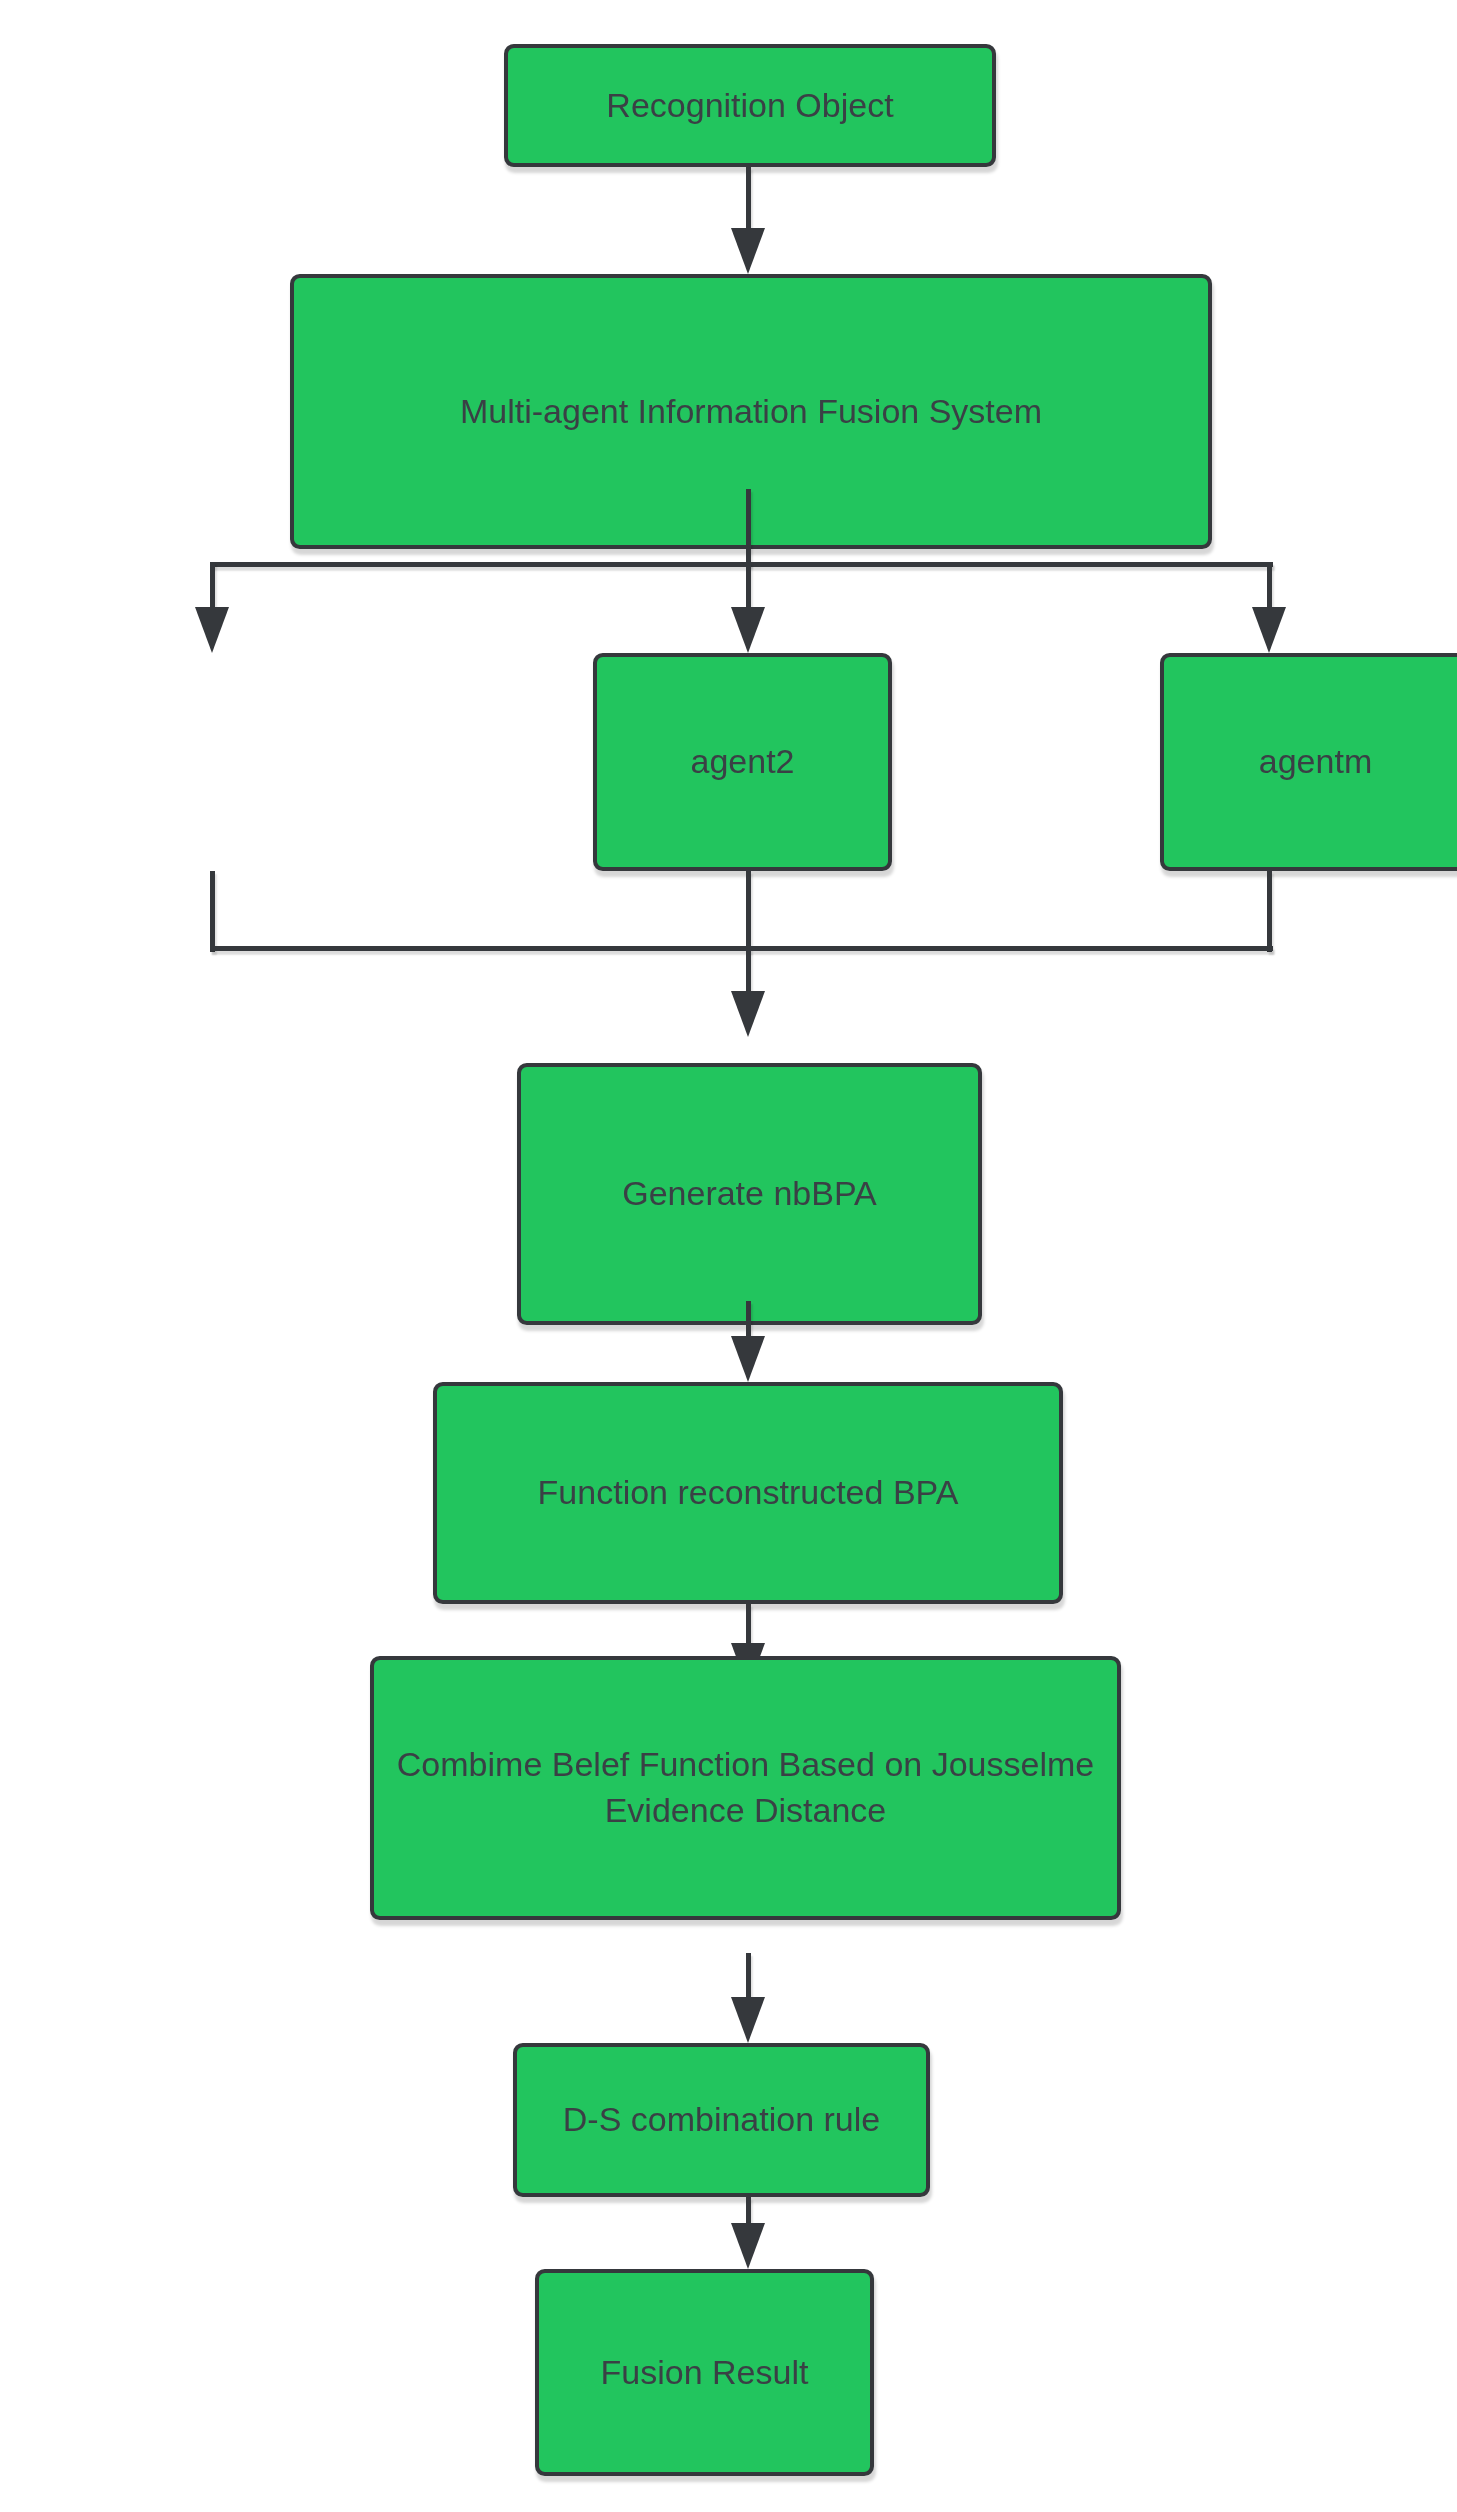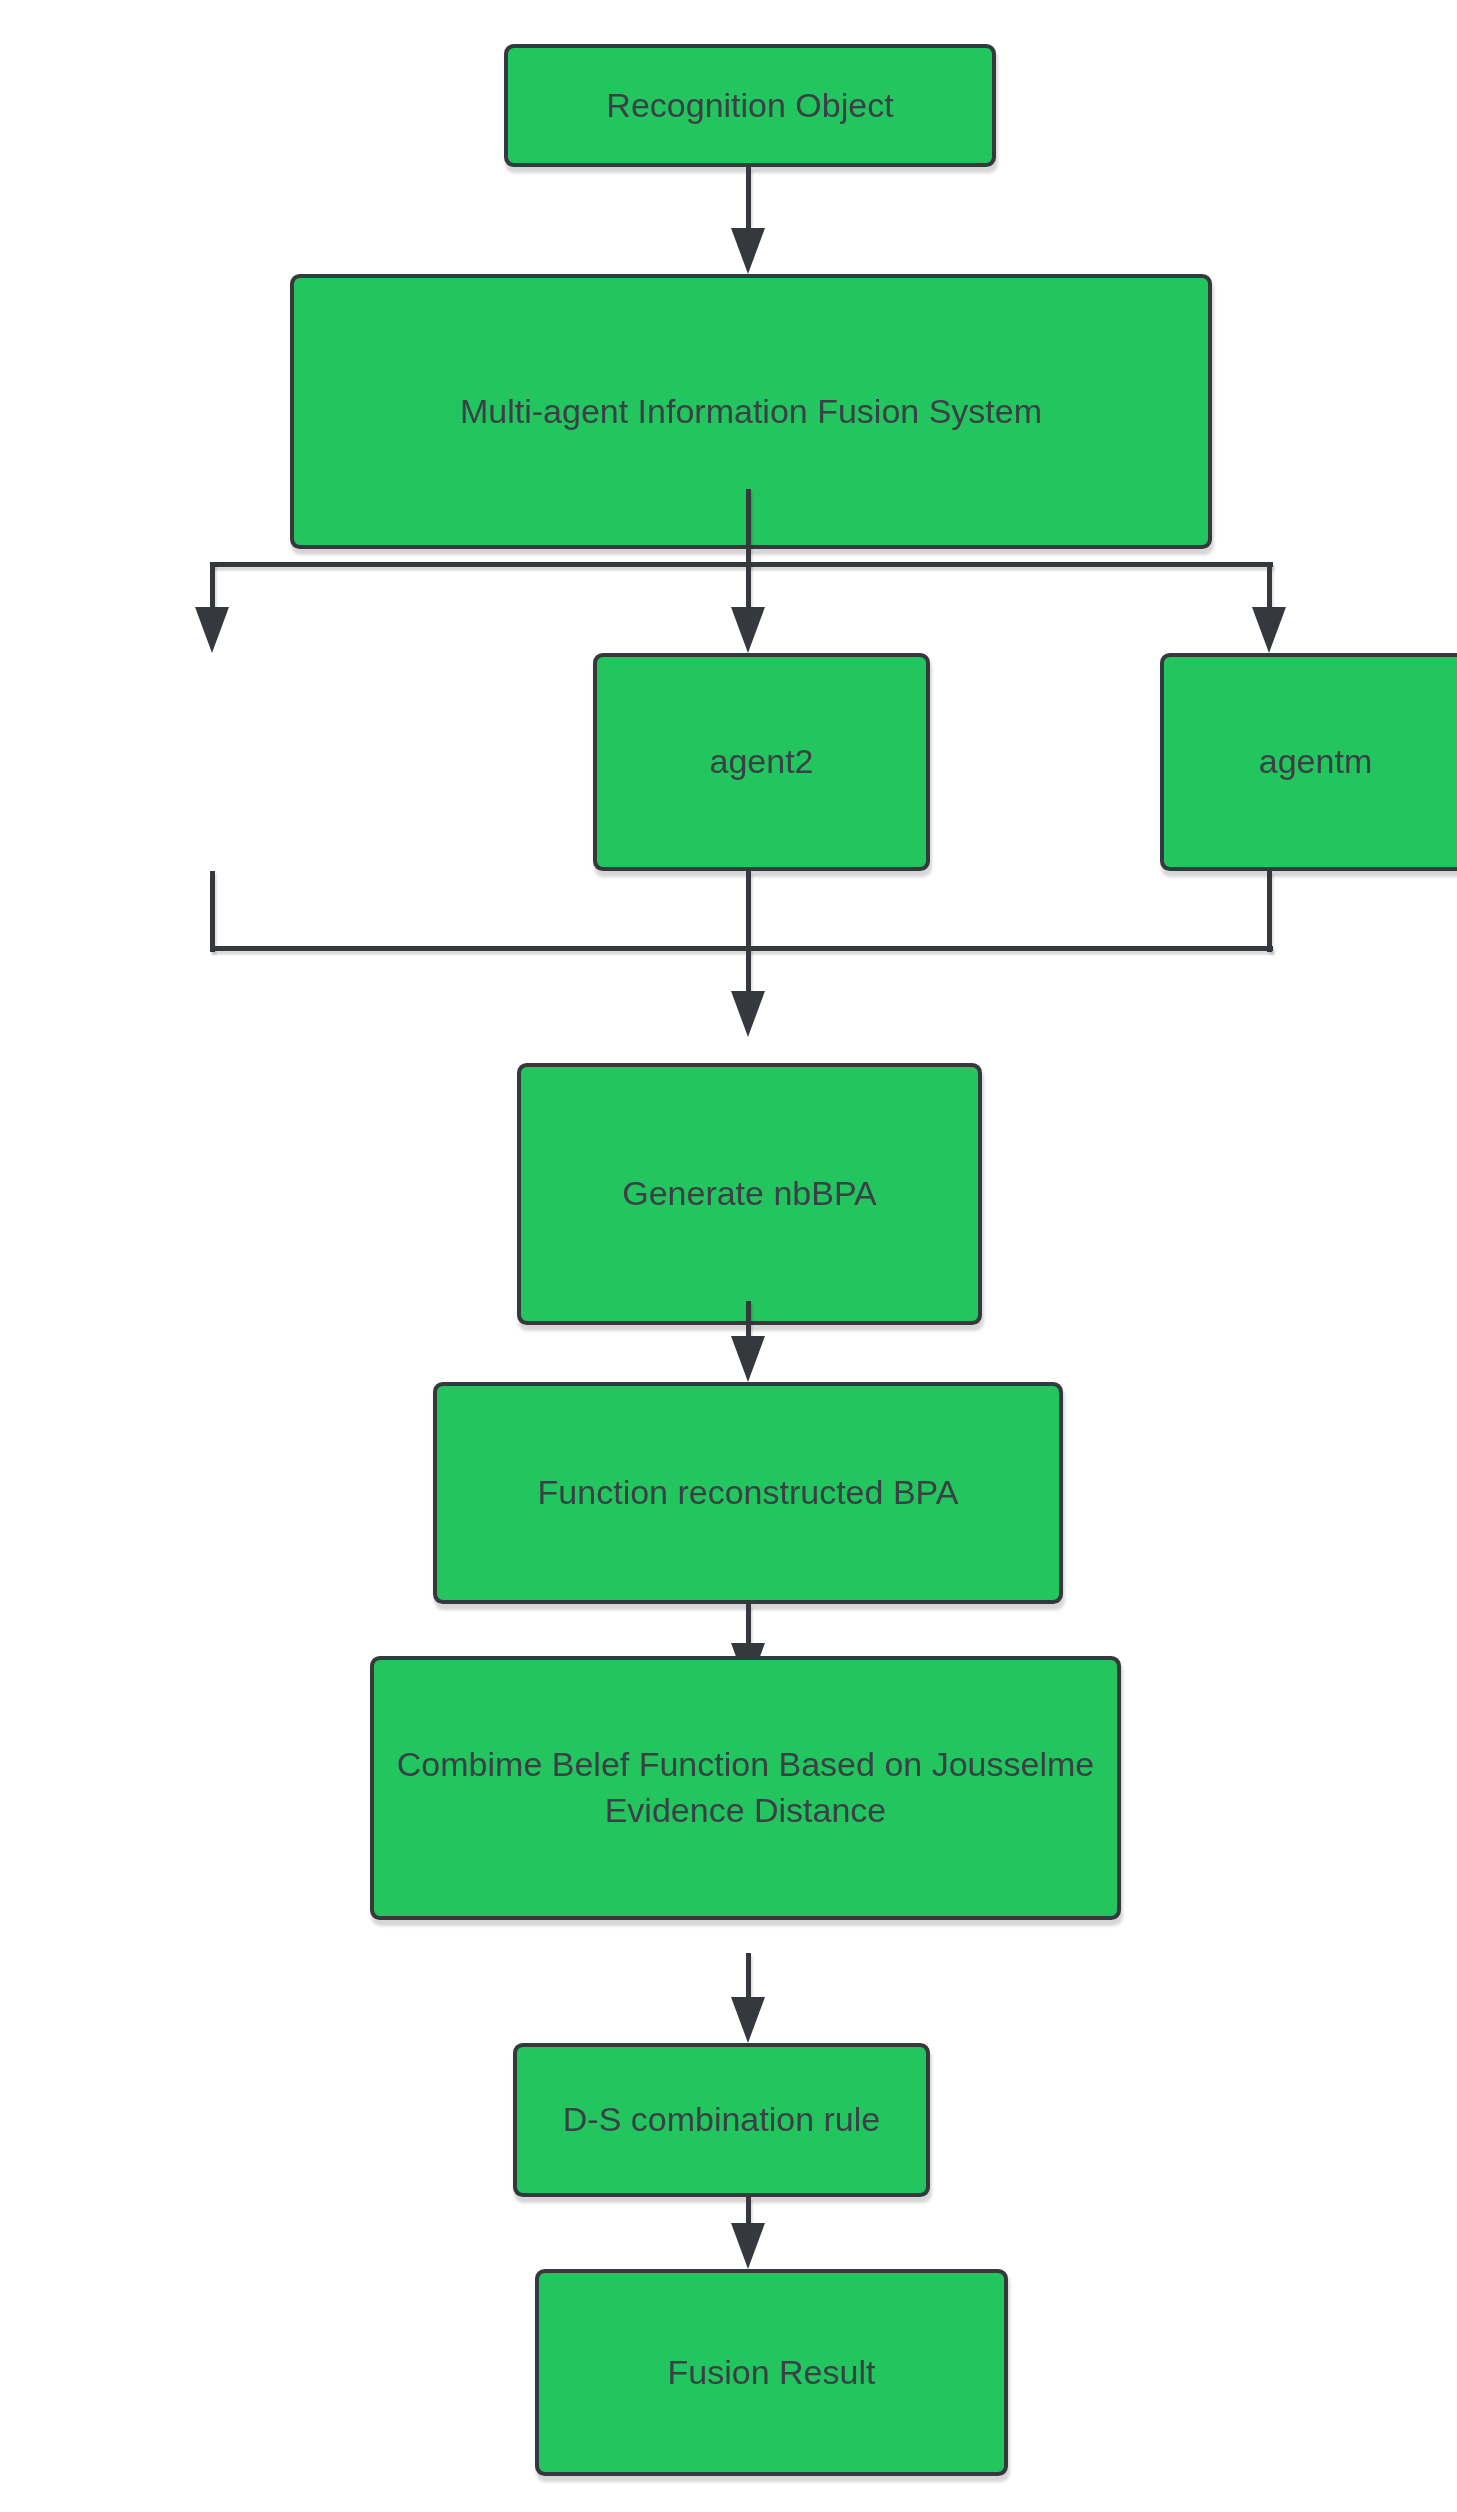--- a/index.html
+++ b/index.html
@@ -69,21 +69,21 @@
 
   <div class="vline" style="left:210px; top:562px; height:49px;"></div>
   <div class="ahead" style="left:195px; top:607px;"></div>
 
   <div class="vline" style="left:746px; top:562px; height:49px;"></div>
   <div class="ahead" style="left:731px; top:607px;"></div>
 
   <div class="vline" style="left:1267px; top:562px; height:49px;"></div>
   <div class="ahead" style="left:1252px; top:607px;"></div>
 
-  <div class="node" style="left:593px; top:653px; width:337px; height:218px;">
+  <div class="node" style="left:593px; top:653px; width:299px; height:218px;">
     <span>agent2</span>
   </div>
   <div class="node" style="left:1160px; top:653px; width:311px; height:218px;">
     <span>agentm</span>
   </div>
 
   <div class="vline" style="left:210px; top:871px; height:81px;"></div>
   <div class="vline" style="left:746px; top:871px; height:81px;"></div>
   <div class="vline" style="left:1267px; top:871px; height:81px;"></div>
   <div class="hline" style="left:210px; top:946px; width:1063px;"></div>
@@ -112,18 +112,18 @@
   <div class="vline" style="left:746px; top:1953px; height:47px;"></div>
   <div class="ahead" style="left:731px; top:1997px;"></div>
 
   <div class="node" style="left:499px; top:2043px; width:417px; height:154px;margin-left:14px;">
     <span>D-S combination rule</span>
   </div>
 
   <div class="vline" style="left:746px; top:2197px; height:29.5px;"></div>
   <div class="ahead" style="left:731px; top:2223px;"></div>
 
-  <div class="node" style="left:535px; top:2269px; width:473px; height:207px;">
+  <div class="node" style="left:535px; top:2269px; width:339px; height:207px;">
     <span>Fusion Result</span>
   </div>
 
 </div>
 
 
 </body></html>

